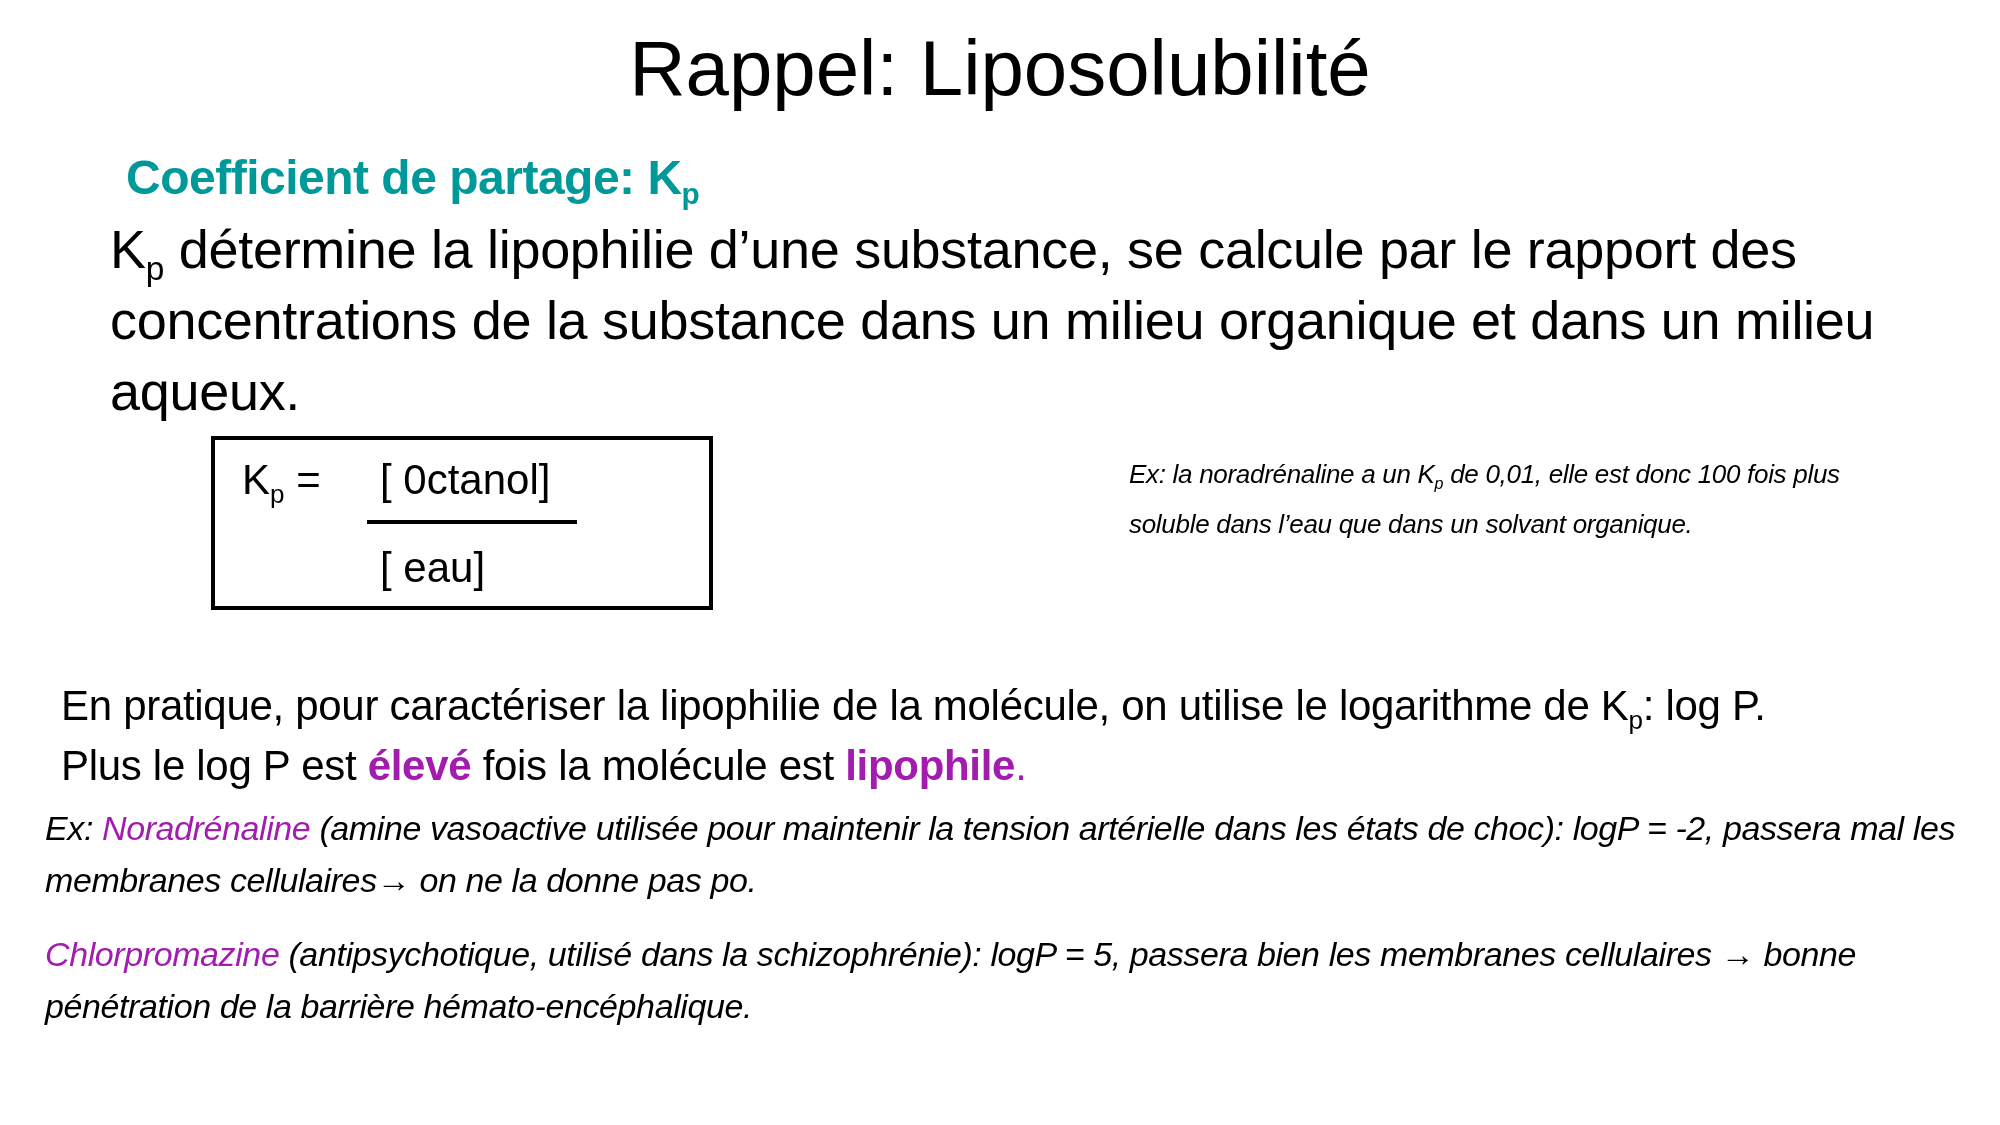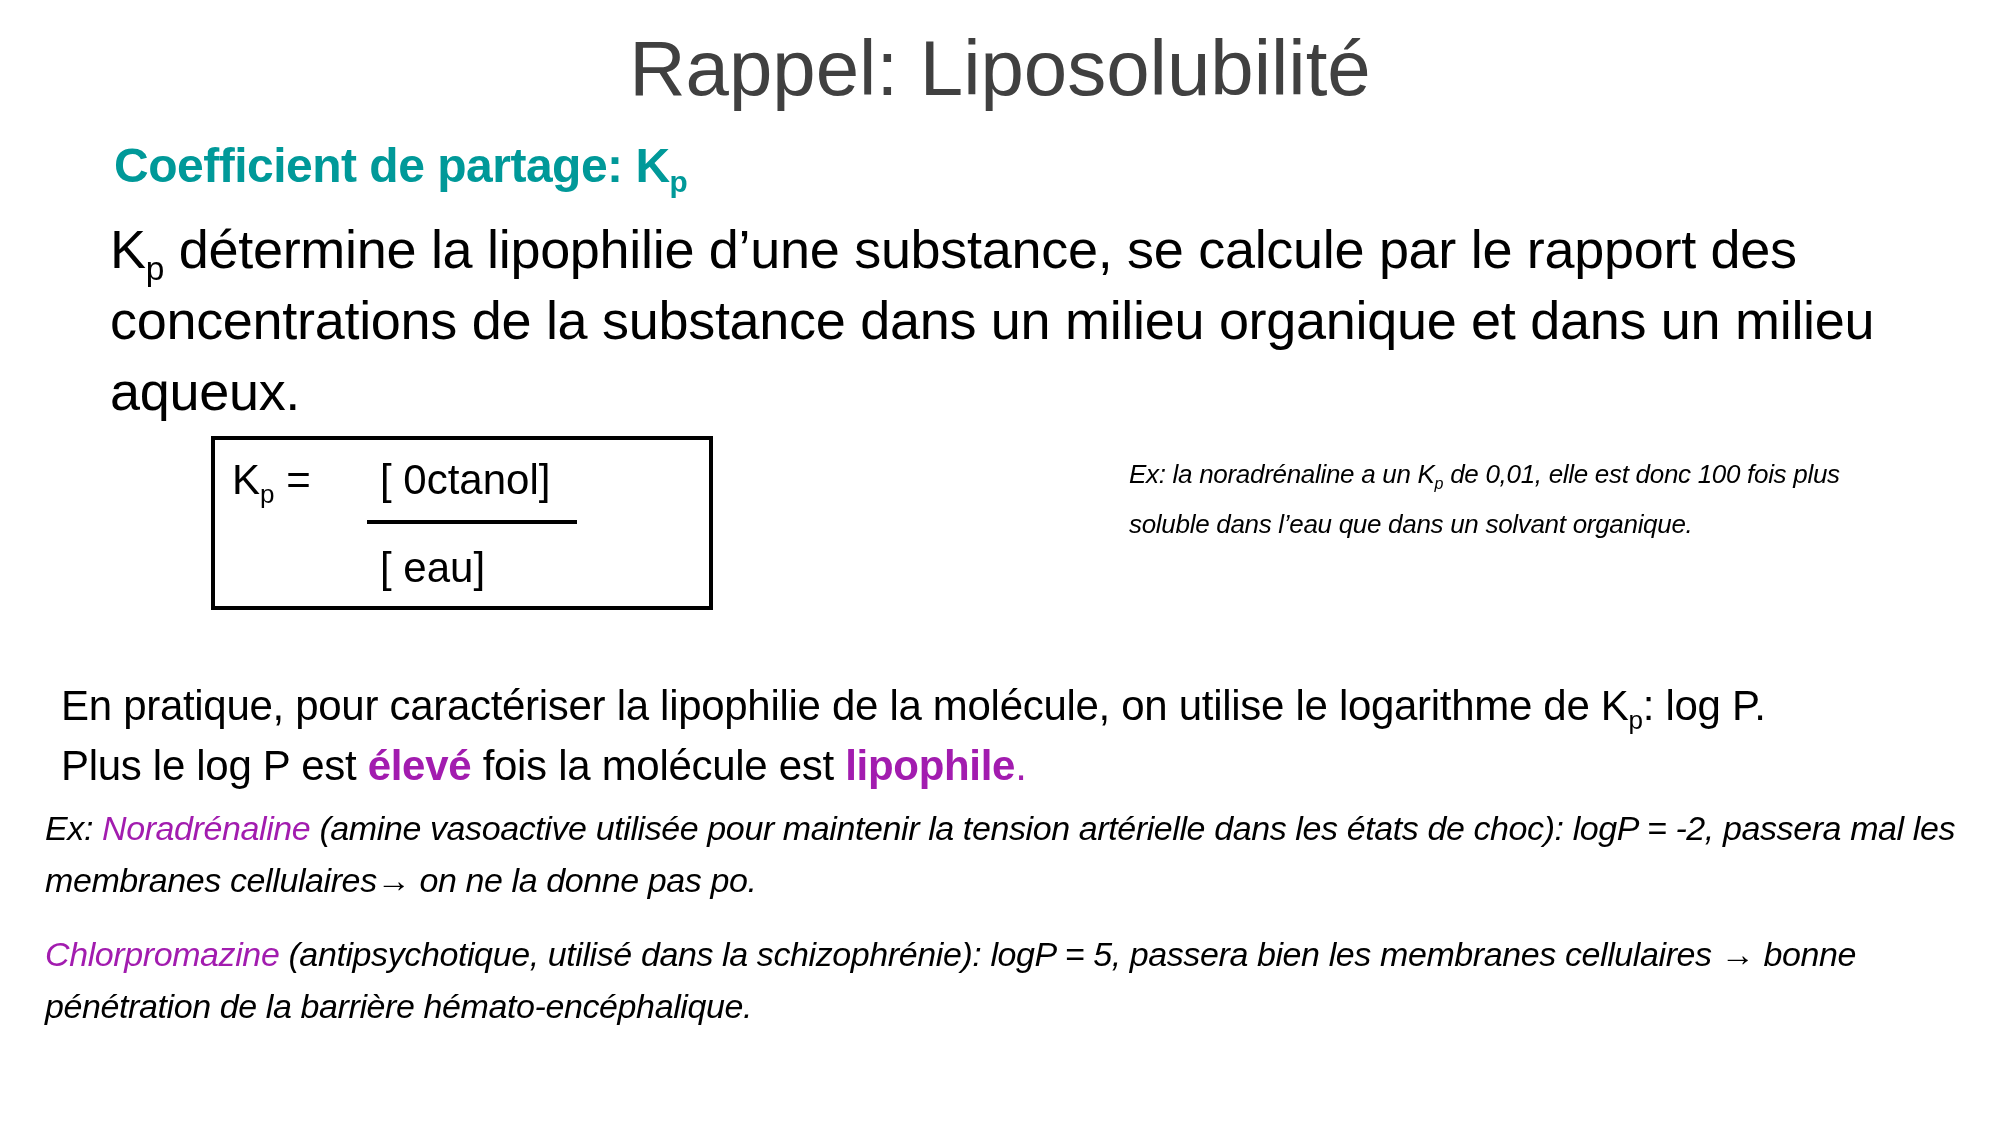--- a/index.html
+++ b/index.html
@@ -17,33 +17,33 @@
     }
     .teal { color: #a21caf; }
     .slide-title {
       position: absolute;
       left: 0;
       width: 2000px;
       top: 18px;
       text-align: center;
       font-size: 78px;
       line-height: 100px;
-      color: #404040;
+      color: #000000;
       font-weight: normal;
       margin: 0;
     }
     .subtitle {
       position: absolute;
       left: 110px;
       top: 132px;
       font-size: 48px;
       line-height: 60px;
       font-weight: bold;
       color: #009999;
-      margin: 4px;
+      margin: 16px;
       letter-spacing: -0.5px;
     }
     sub { font-size: 0.62em; vertical-align: -0.35em; line-height: 0; }
     .intro {
       position: absolute;
       left: 110px;
       top: 214px;
       width: 1800px;
       font-size: 54px;
       line-height: 71px;
@@ -53,21 +53,21 @@
     .formula-box {
       position: absolute;
       left: 211px;
       top: 436px;
       width: 494px;
       height: 166px;
       border: 4px solid #000;
     }
     .kp-label {
       position: absolute;
-      left: 17px;
+      left: 27px;
       top: 14px;
       font-size: 42px;
       line-height: 52px;
     }
     .numerator {
       position: absolute;
       left: 165px;
       top: 14px;
       font-size: 42px;
       line-height: 52px;

